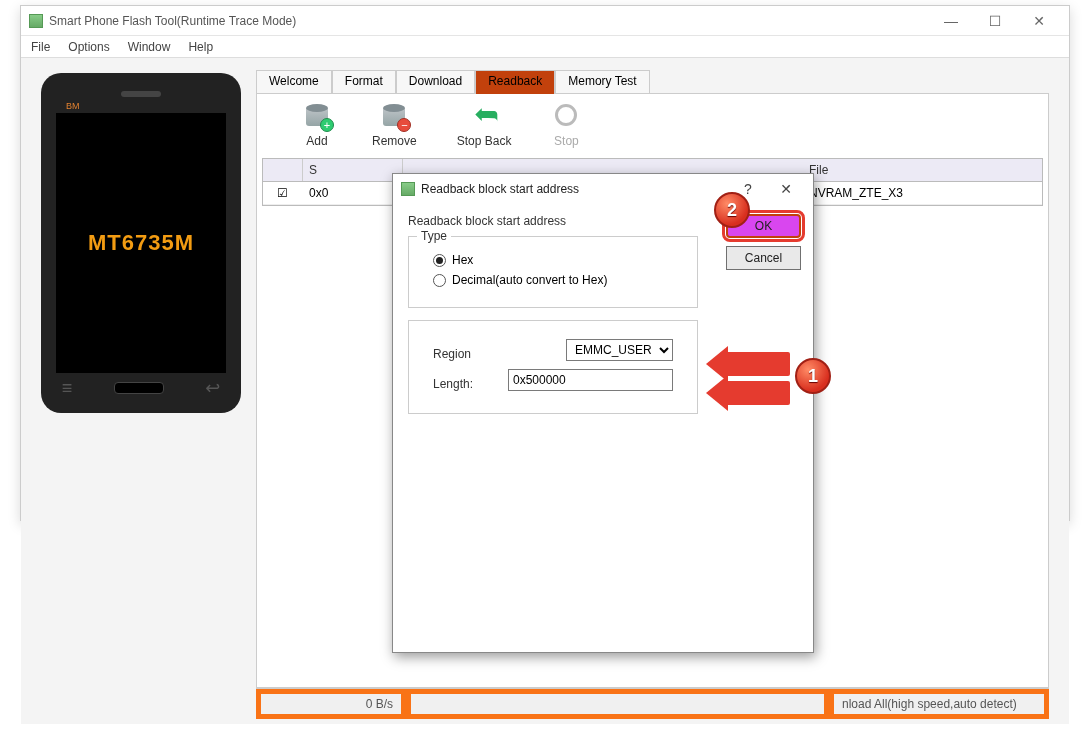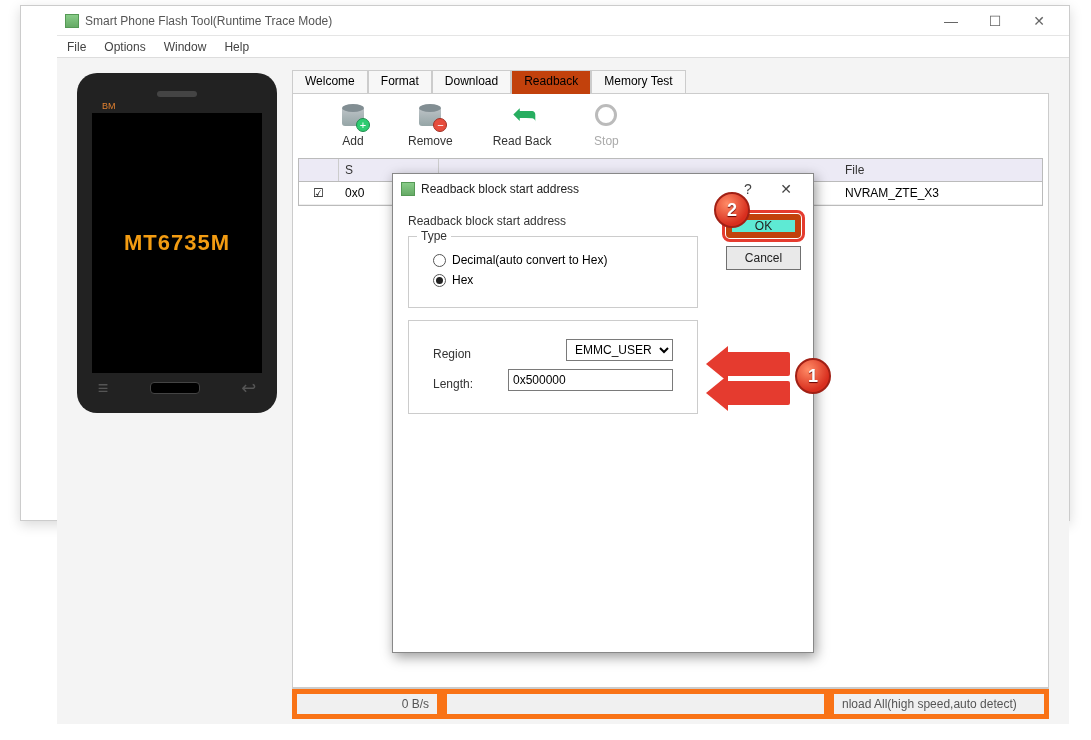--- a/index.html
+++ b/index.html
@@ -1,18 +1,18 @@
 <!DOCTYPE html>
 <html><head>
 <meta charset="utf-8">
 <style>
 * { box-sizing: border-box; margin: 0; padding: 0; font-family: "Segoe UI", Tahoma, sans-serif; font-size: 12px; }
 body { background: #fff; width: 1091px; height: 740px; overflow: hidden; position: relative; }
 
-.window { position: absolute; left: 20px; top: 5px; width: 1050px; height: 516px; background: #fff; border: 1px solid #ccc; box-shadow: 0 4px 12px rgba(0,0,0,.15); padding-left: 36px; }
+.window { position: absolute; left: 20px; top: 5px; width: 1050px; height: 516px; background: #fff; border: 1px solid #ccc; box-shadow: 0 4px 12px rgba(0,0,0,.15); }
 .titlebar { height: 30px; background: #fff; display: flex; align-items: center; padding: 0 8px; border-bottom: 1px solid #e5e5e5; }
 .titlebar .app-icon { width: 14px; height: 14px; background: linear-gradient(#8c8,#6a6); border: 1px solid #595; margin-right: 6px; }
 .titlebar .title-text { color: #555; flex: 1; }
 .title-controls { display: flex; }
 .title-controls div { width: 44px; height: 28px; display: flex; align-items: center; justify-content: center; color: #666; font-size: 14px; }
 
 .menubar { height: 22px; background: #fff; display: flex; align-items: center; padding: 0 10px; gap: 18px; color: #444; border-bottom: 1px solid #ddd; font-size: 12px;}
 .menubar span { cursor: default; }
 
 .client { position: relative; height: 666px; background: #f4f4f4; padding: 5px 20px 5px 20px; display: flex; gap: 15px; }
@@ -68,21 +68,21 @@
 .group .legend{position:absolute; top:-8px; left:8px; background:#fff; padding:0 4px; color:#333;}
 .radio-row{display:flex; align-items:center; gap:6px; margin:6px 0;}
 .radio-row .r{width:13px;height:13px;border:1px solid #555;border-radius:50%;display:inline-flex;align-items:center;justify-content:center;}
 .radio-row .r.checked::after{content:"";width:7px;height:7px;background:#222;border-radius:50%;}
 .form-row{display:flex; align-items:flex-end; margin:8px 0;}
 .form-row label{width:150px;color:#333;}
 .form-row .inp{flex:1; border:1px solid #7a7a7a; padding:2px 4px; height:22px; background:#fff;}
 .form-row select.inp{height:22px;}
 .btn-col{position:absolute; right:12px; top:10px; display:flex;flex-direction:column;gap:8px;}
 .btn{width:75px; height:24px; border:1px solid #707070; background:#e9e9e9; display:flex;align-items:center;justify-content:center;color:#222;cursor:default;}
-.btn.primary{border:6px solid #c2410c; background:#5eead4;}
+.btn.primary{border:2px solid #c2410c; background:#d946ef;}
 .btn.highlight{outline:3px solid #e53b2f; outline-offset:1px; border-radius:4px;}
 
 
 .arrow{position:absolute; height:24px; background:#e53b2f; border-radius:2px;}
 .arrow::before{content:"";position:absolute; left:-14px; top:-6px; border:18px solid transparent; border-right:22px solid #e53b2f; border-left:none;}
 .callout{position:absolute;width:36px;height:36px;border-radius:50%;background:radial-gradient(circle at 35% 30%, #ff8b66, #d82e1e 70%);border:2px solid #a12015;display:flex;align-items:center;justify-content:center;color:#fff;font-weight:bold;font-size:18px;text-shadow:0 1px 1px #660000;}
 </style>
 </head>
 <body>
 
@@ -135,21 +135,21 @@
             <span>Add</span>
           </div>
           <div class="tool">
             <div class="ic ic-cyl">
                 <span class="ov-minus">−</span>
               </div>
             <span>Remove</span>
           </div>
           <div class="tool">
             <div class="ic ic-back">➦</div>
-            <span>Read Back</span>
+            <span>Stop Back</span>
           </div>
           <div class="tool disabled">
             <div class="ic">
                 <div class="ic-stop"></div>
               </div>
             <span>Stop</span>
           </div>
         </div>
 
         <div class="tbl-wrap">
@@ -189,26 +189,26 @@
       <div class="btn primary highlight">OK</div>
       <div class="btn">Cancel</div>
     </div>
 
     <div class="section-title">Readback block start address</div>
 
     <div style="width:290px">
       <div class="group">
         <div class="legend">Type</div>
         <div class="radio-row">
+          <span class="r checked"></span>
+          <span>Hex</span>
+        </div>
+        <div class="radio-row">
           <span class="r"></span>
           <span>Decimal(auto convert to Hex)</span>
-        </div>
-        <div class="radio-row">
-          <span class="r checked"></span>
-          <span>Hex</span>
         </div>
       </div>
 
       <div class="group" style="border:1px solid #ccc;">
         <div class="form-row">
           <label>Region</label>
           <select class="inp">
             <option>EMMC_USER</option>
           </select>
         </div>

